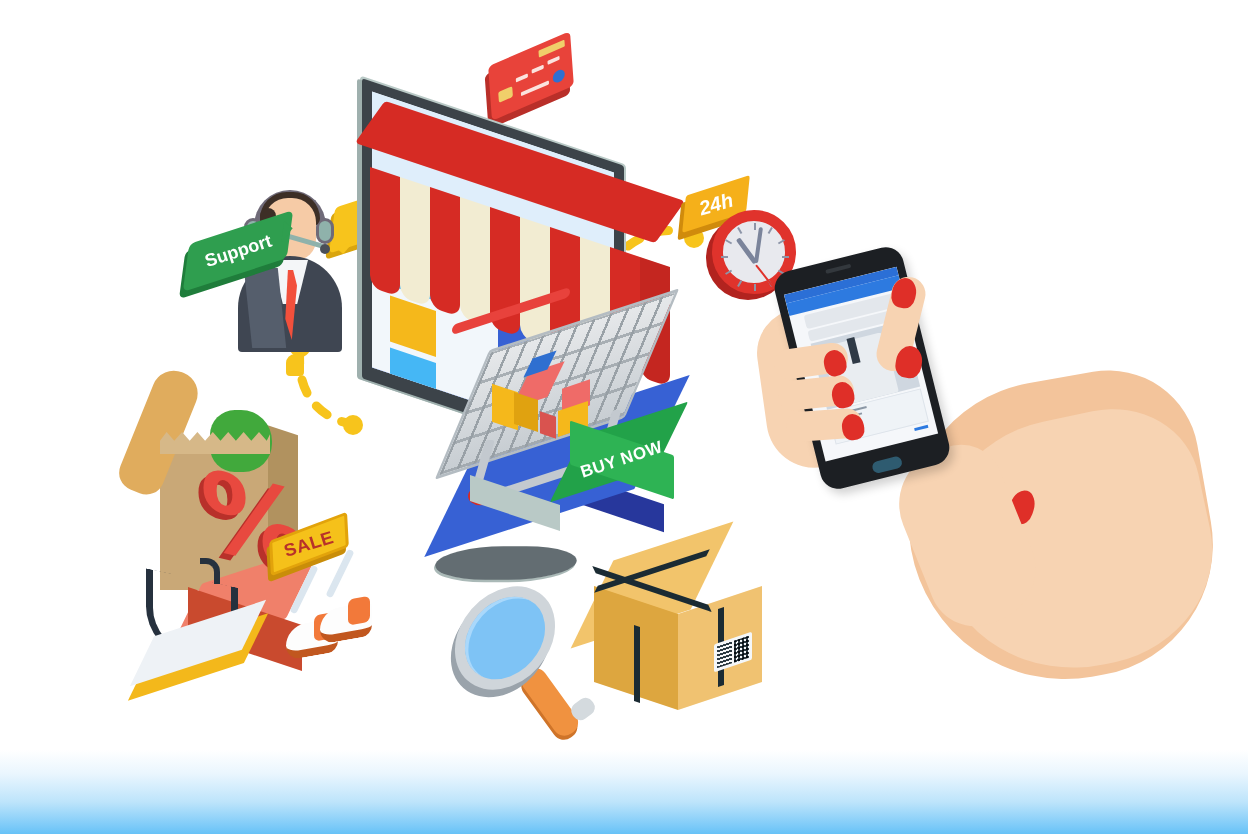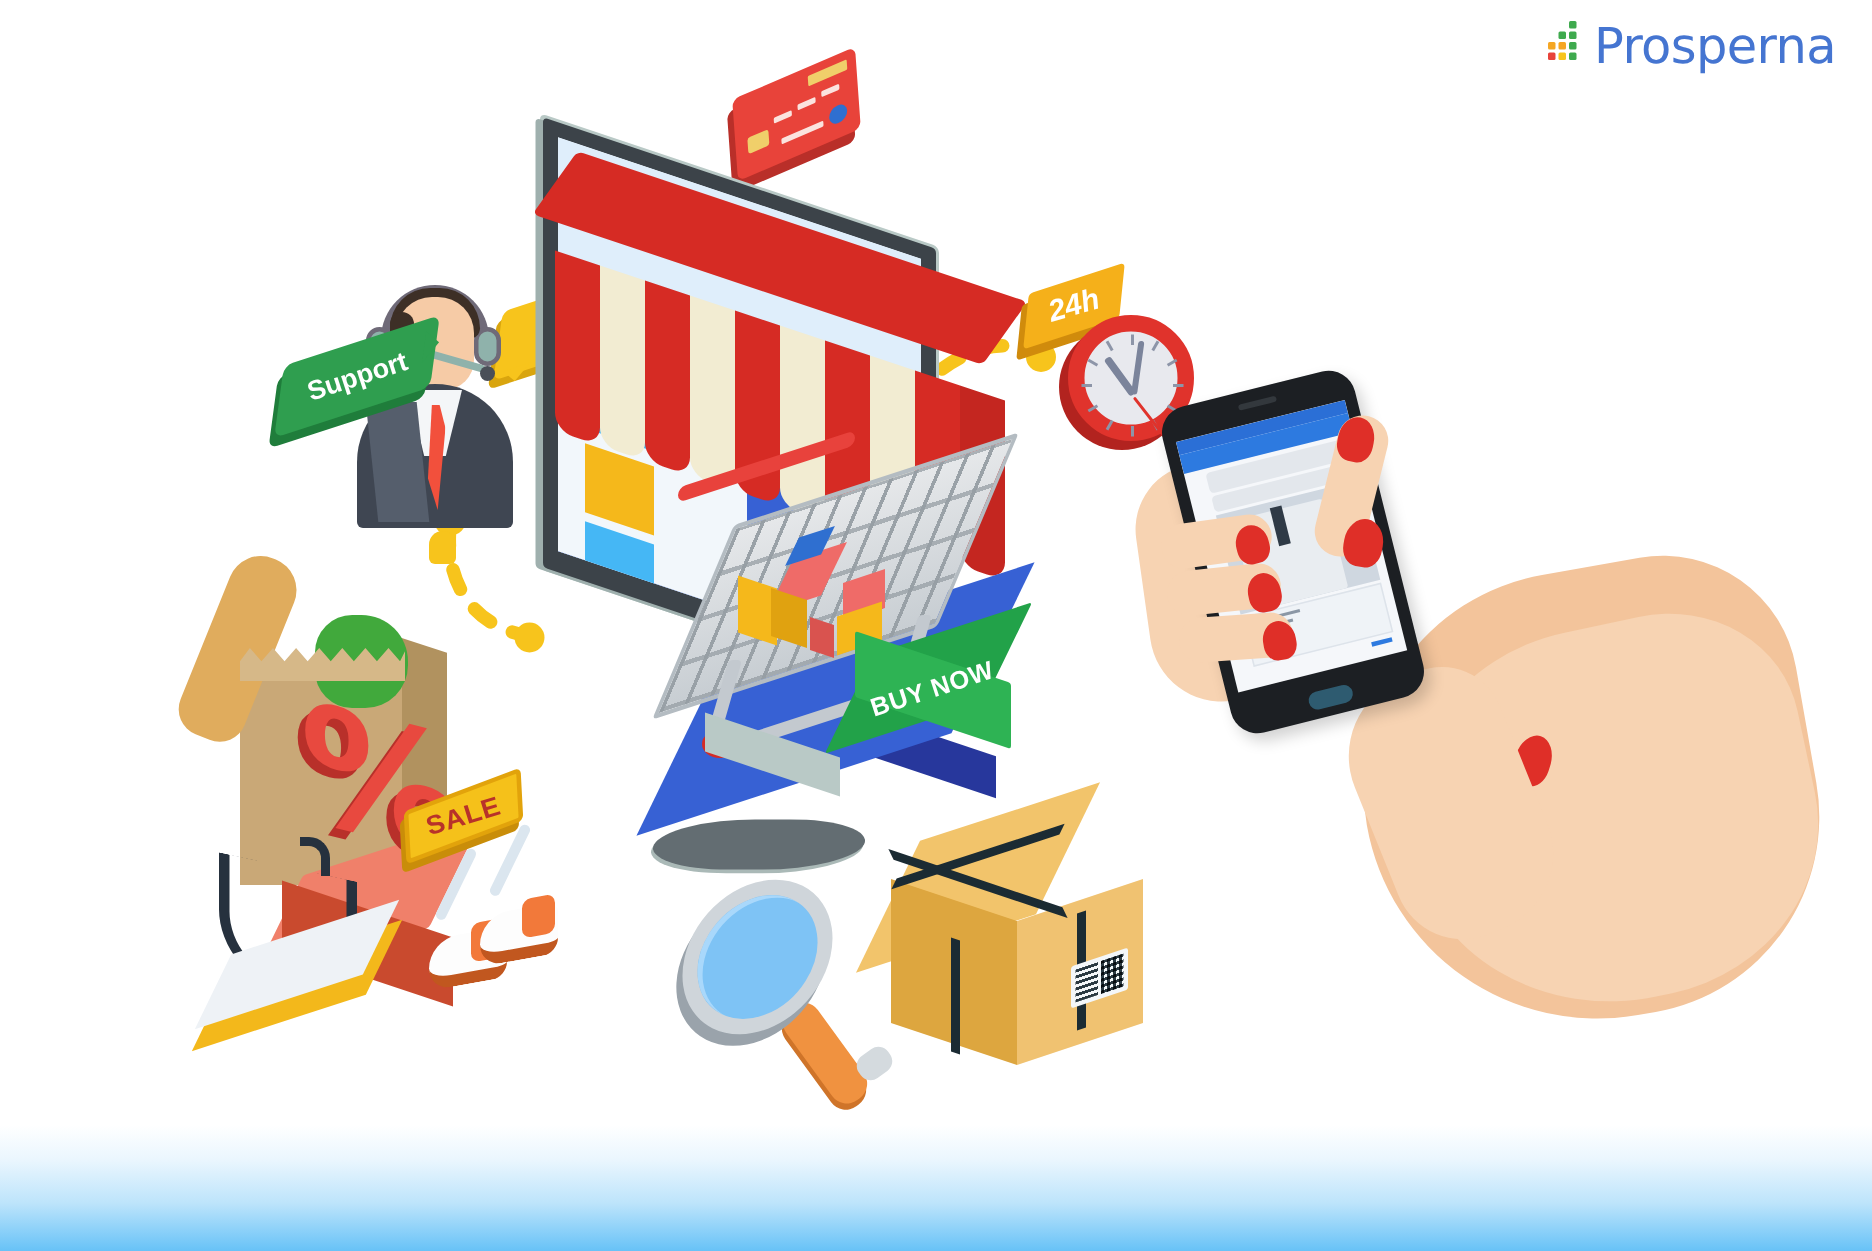--- a/index.html
+++ b/index.html
@@ -655,28 +655,14 @@
     <div class="finger" style="left:8px;top:128px;width:76px;height:30px;transform:rotate(-6deg);"></div>
     <div class="finger" style="left:16px;top:160px;width:76px;height:30px;transform:rotate(-4deg);"></div>
     <div class="nail" style="left:54px;top:100px;width:22px;height:26px;transform:rotate(-14deg);"></div>
     <div class="nail" style="left:62px;top:132px;width:22px;height:26px;transform:rotate(-12deg);"></div>
     <div class="nail" style="left:72px;top:164px;width:22px;height:26px;transform:rotate(-10deg);"></div>
     <div class="finger" style="left:114px;top:26px;width:34px;height:96px;transform:rotate(14deg);"></div>
     <div class="nail" style="left:122px;top:28px;width:24px;height:30px;transform:rotate(12deg);"></div>
     <div class="nail" style="left:126px;top:96px;width:26px;height:32px;transform:rotate(10deg);"></div>
   </div>
 
-  <div class="logo">
-    <div class="logo-mark">
-      <i style="left:0px;  top:17px; background:#e8433a;"></i>
-      <i style="left:0px;  top:10px; background:#f5a623;"></i>
-      <i style="left:7px;  top:17px; background:#f7c41c;"></i>
-      <i style="left:7px;  top:10px; background:#f5a623;"></i>
-      <i style="left:7px;  top:3px;  background:#3faa4e;"></i>
-      <i style="left:14px; top:17px; background:#3faa4e;"></i>
-      <i style="left:14px; top:10px; background:#3faa4e;"></i>
-      <i style="left:14px; top:3px;  background:#3faa4e;"></i>
-      <i style="left:14px; top:-4px; background:#3faa4e;"></i>
-    </div>
-    <div class="logo-word">Prosperna</div>
-  </div>
 
 </div>
 
 </body></html>

